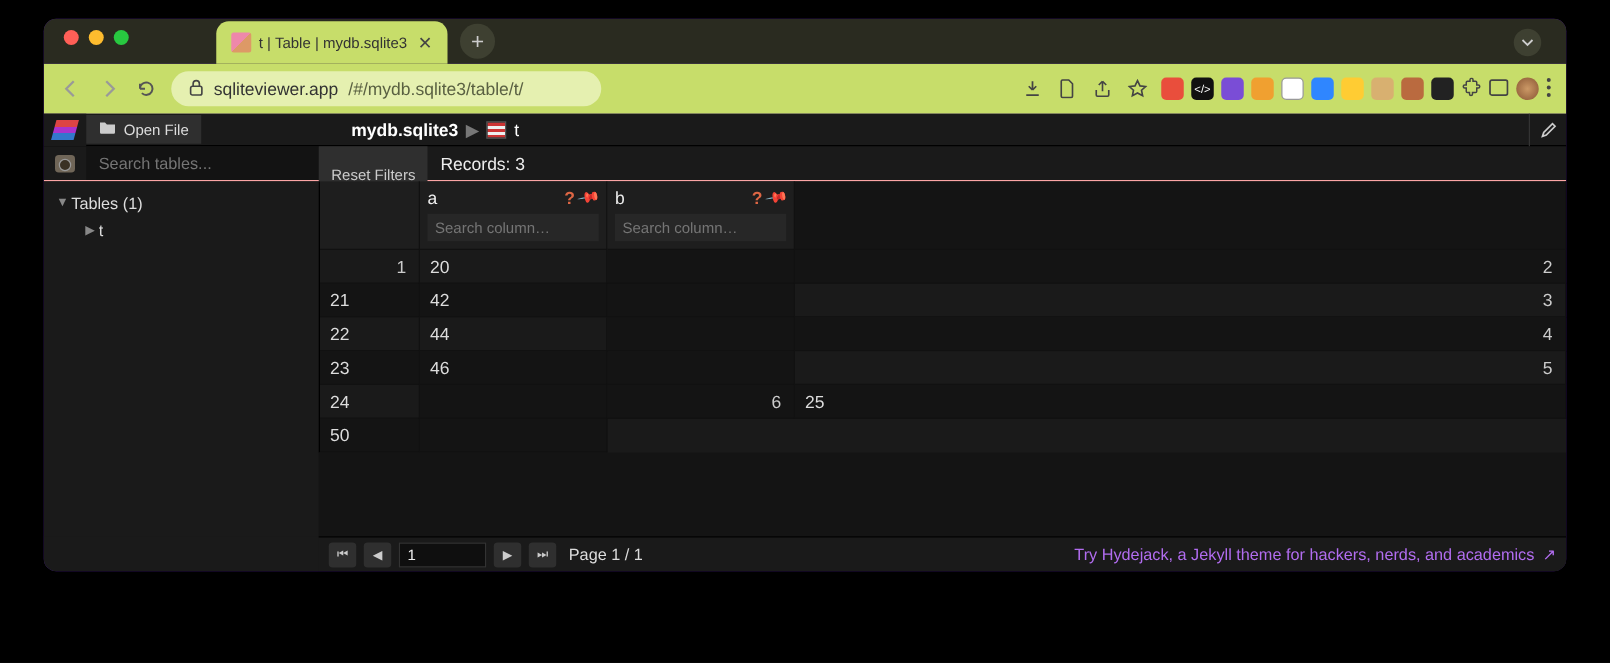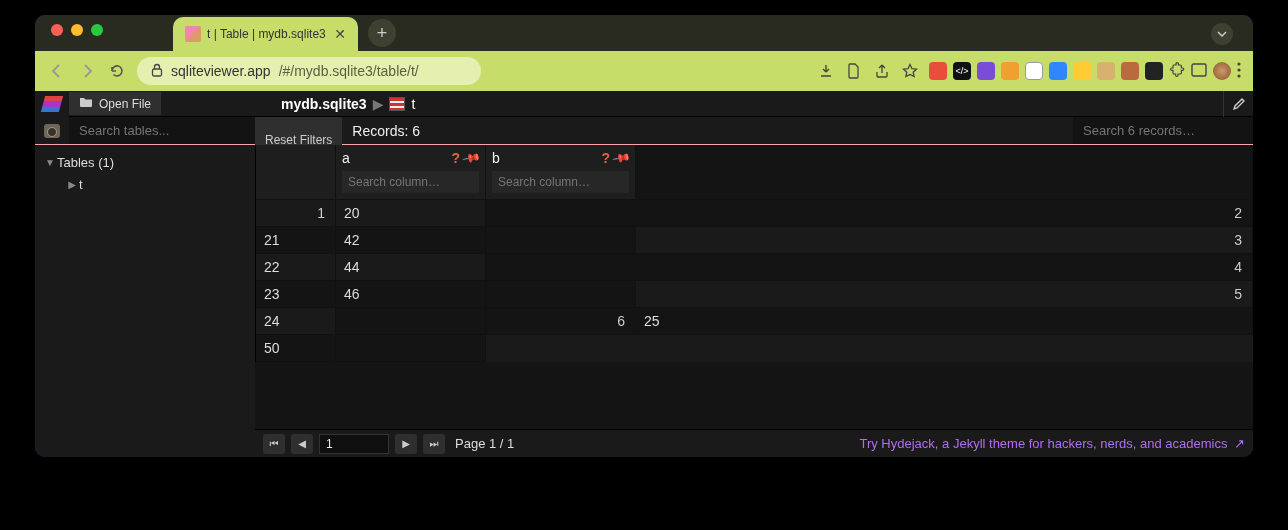--- a/index.html
+++ b/index.html
@@ -205,23 +205,22 @@
           </svg>
       </div>
     </div>
 
     <div class="app-sub">
       <div class="cam">
           <div></div>
         </div>
       <div class="search-tables"><input placeholder="Search tables..." style=""></div>
       <button class="reset">Reset Filters</button>
-      <div class="records">Records: 6</div>
+      <div class="records">Records: 3</div>
       <div class="spacer"></div>
-      <div class="search-records"><input placeholder="Search 6 records…" style=""></div>
     </div>
 
     <div class="app-body">
       <div class="sidebar">
         <div class="tree-row">
           <span class="tw">▼</span>
           <span>Tables (1)</span>
         </div>
         <div class="tree-row indent">
           <span class="tw">▶</span>

